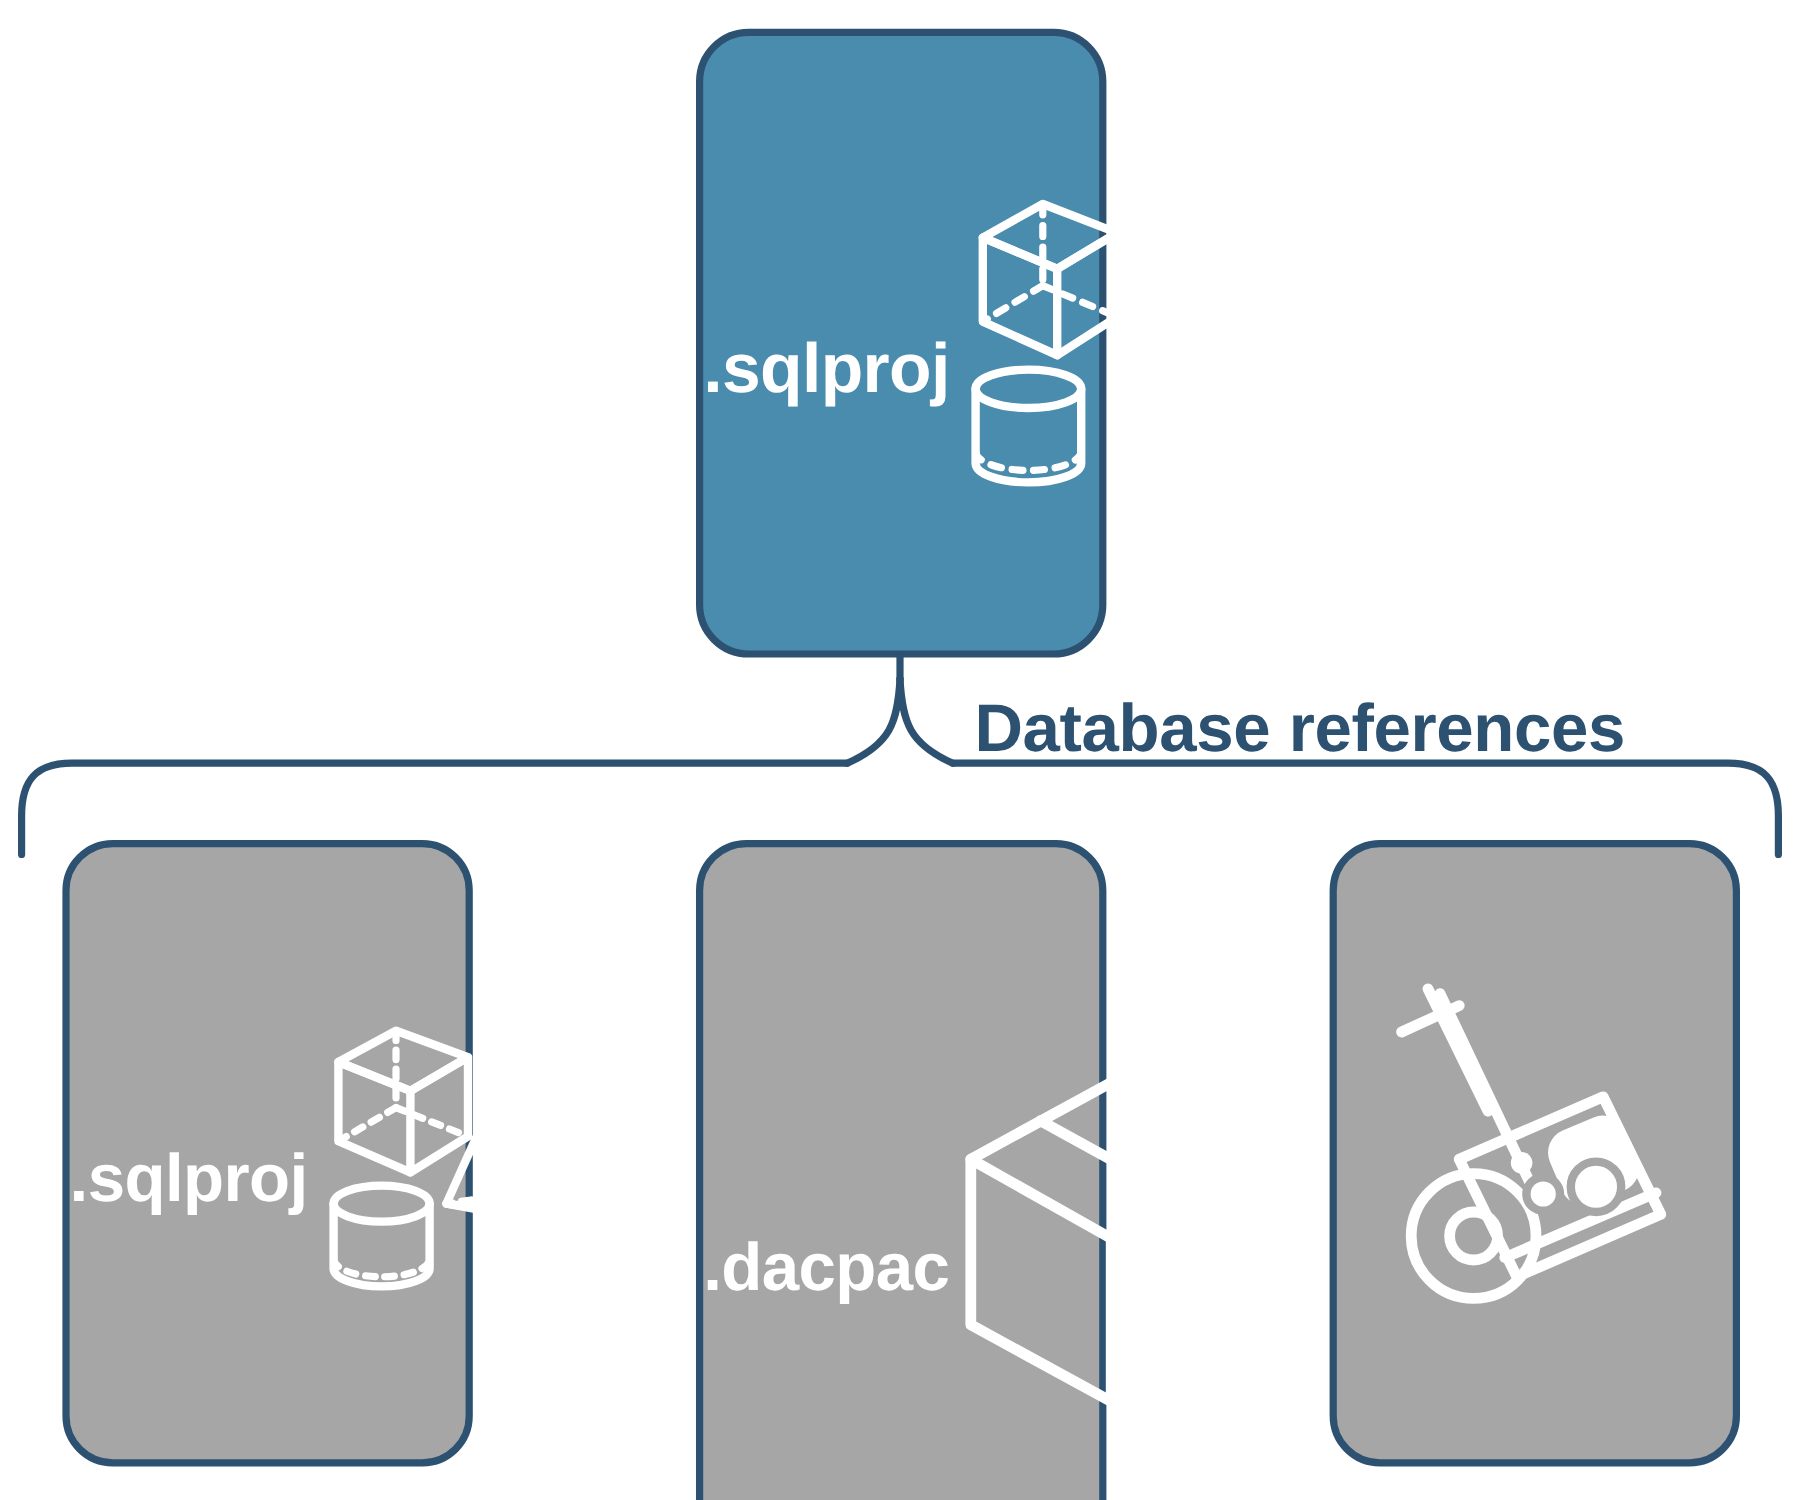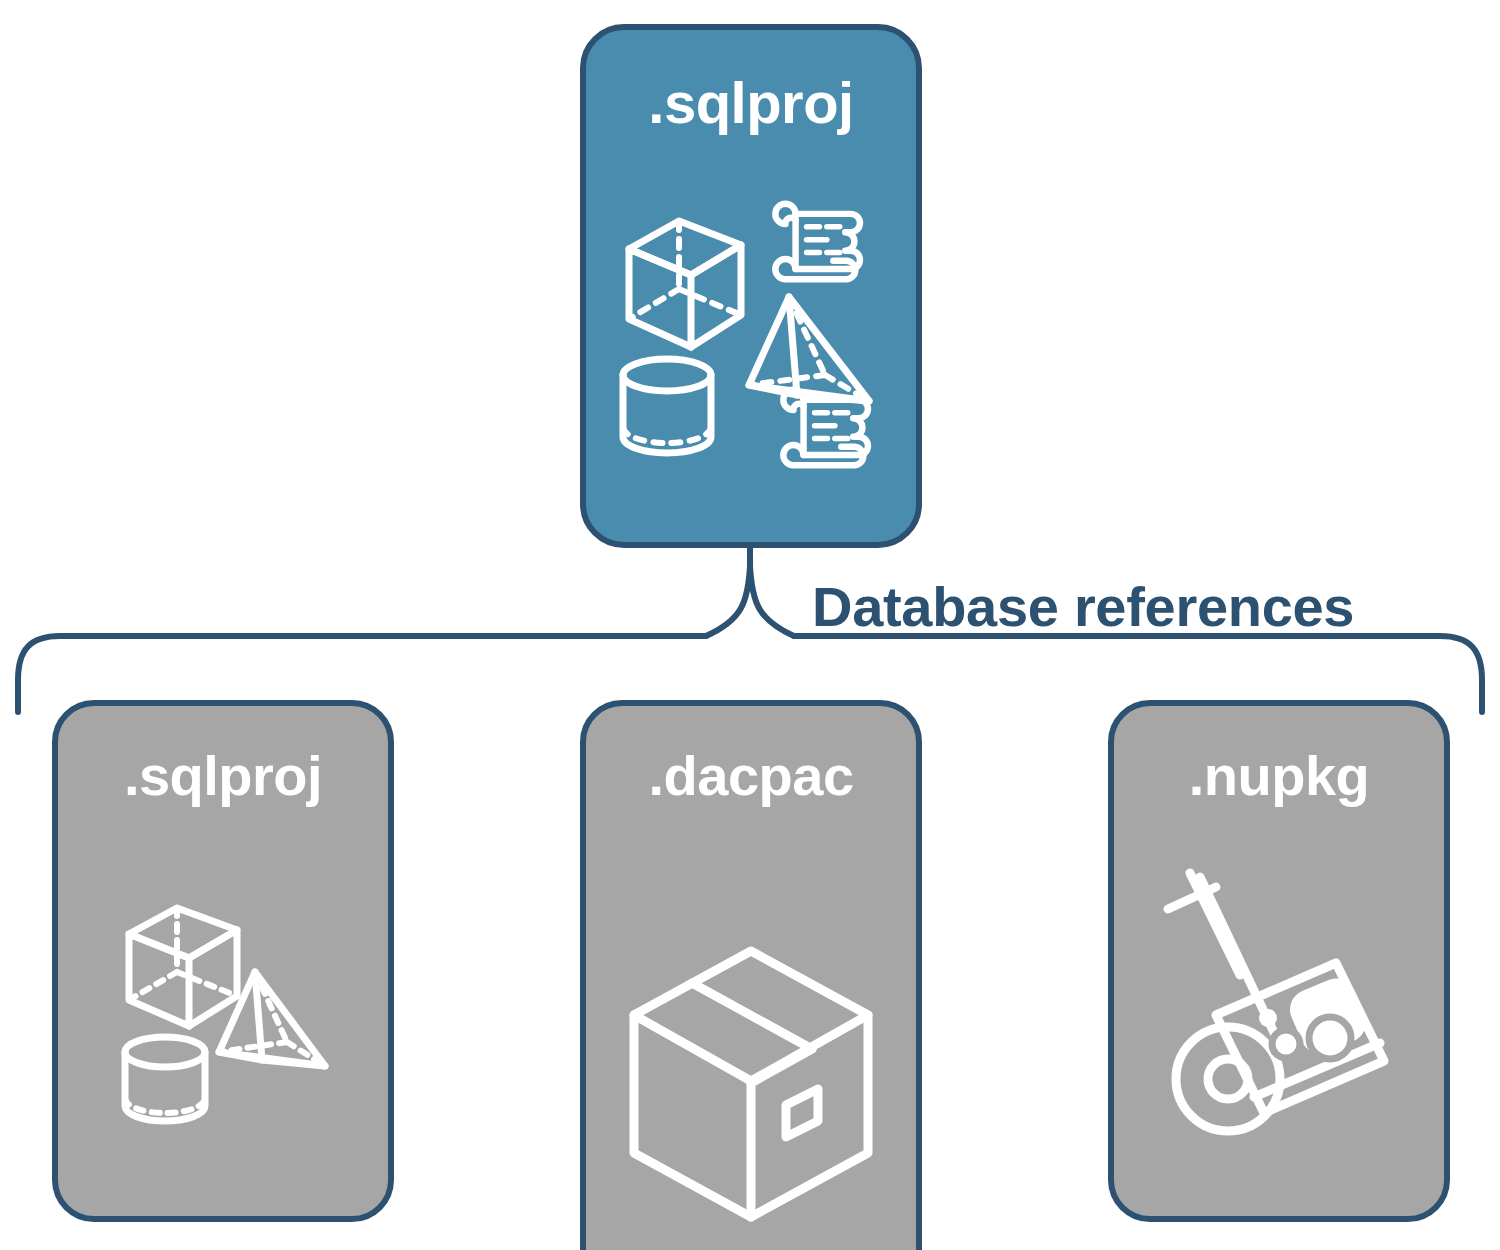--- a/index.html
+++ b/index.html
@@ -9,21 +9,21 @@
     overflow:hidden;
   }
   #stage{position:relative;width:1500px;height:1250px;background:#ffffff;}
 
   .card{
     position:absolute;
     box-sizing:border-box;
     border:6px solid #2d5171;
     border-radius:42px;
     display:flex;
-    flex-direction:column;
+    flex-direction:row;
     align-items:center;
   }
   .card-title{
     color:#ffffff;
     font-weight:bold;
     letter-spacing:-0.5px;
     line-height:1;
     user-select:none;
   }
   .card-icons{
@@ -213,21 +213,20 @@
           <line x1="76" y1="44" x2="196" y2="110"></line>
           <line x1="196" y1="110" x2="135" y2="144"></line>
 
           <polygon points="170,166 202,150 202,182 170,198"></polygon>
         </g>
       </svg>
     </div>
   </div>
 
   <div class="card" id="card-nupkg">
-    <div class="card-title">.nupkg</div>
     <div class="card-icons">
       <svg class="svgicon" width="270" height="290" viewBox="0 0 270 290" aria-hidden="true">
         <g fill="none" stroke="#ffffff" stroke-width="9" stroke-linecap="round" stroke-linejoin="round">
 
           <line x1="24" y1="44" x2="72" y2="22"></line>
           <line x1="46" y1="8" x2="96" y2="110"></line>
 
           <line x1="56" y1="12" x2="134" y2="176"></line>
 
           <line x1="110" y1="232" x2="236" y2="178"></line>

